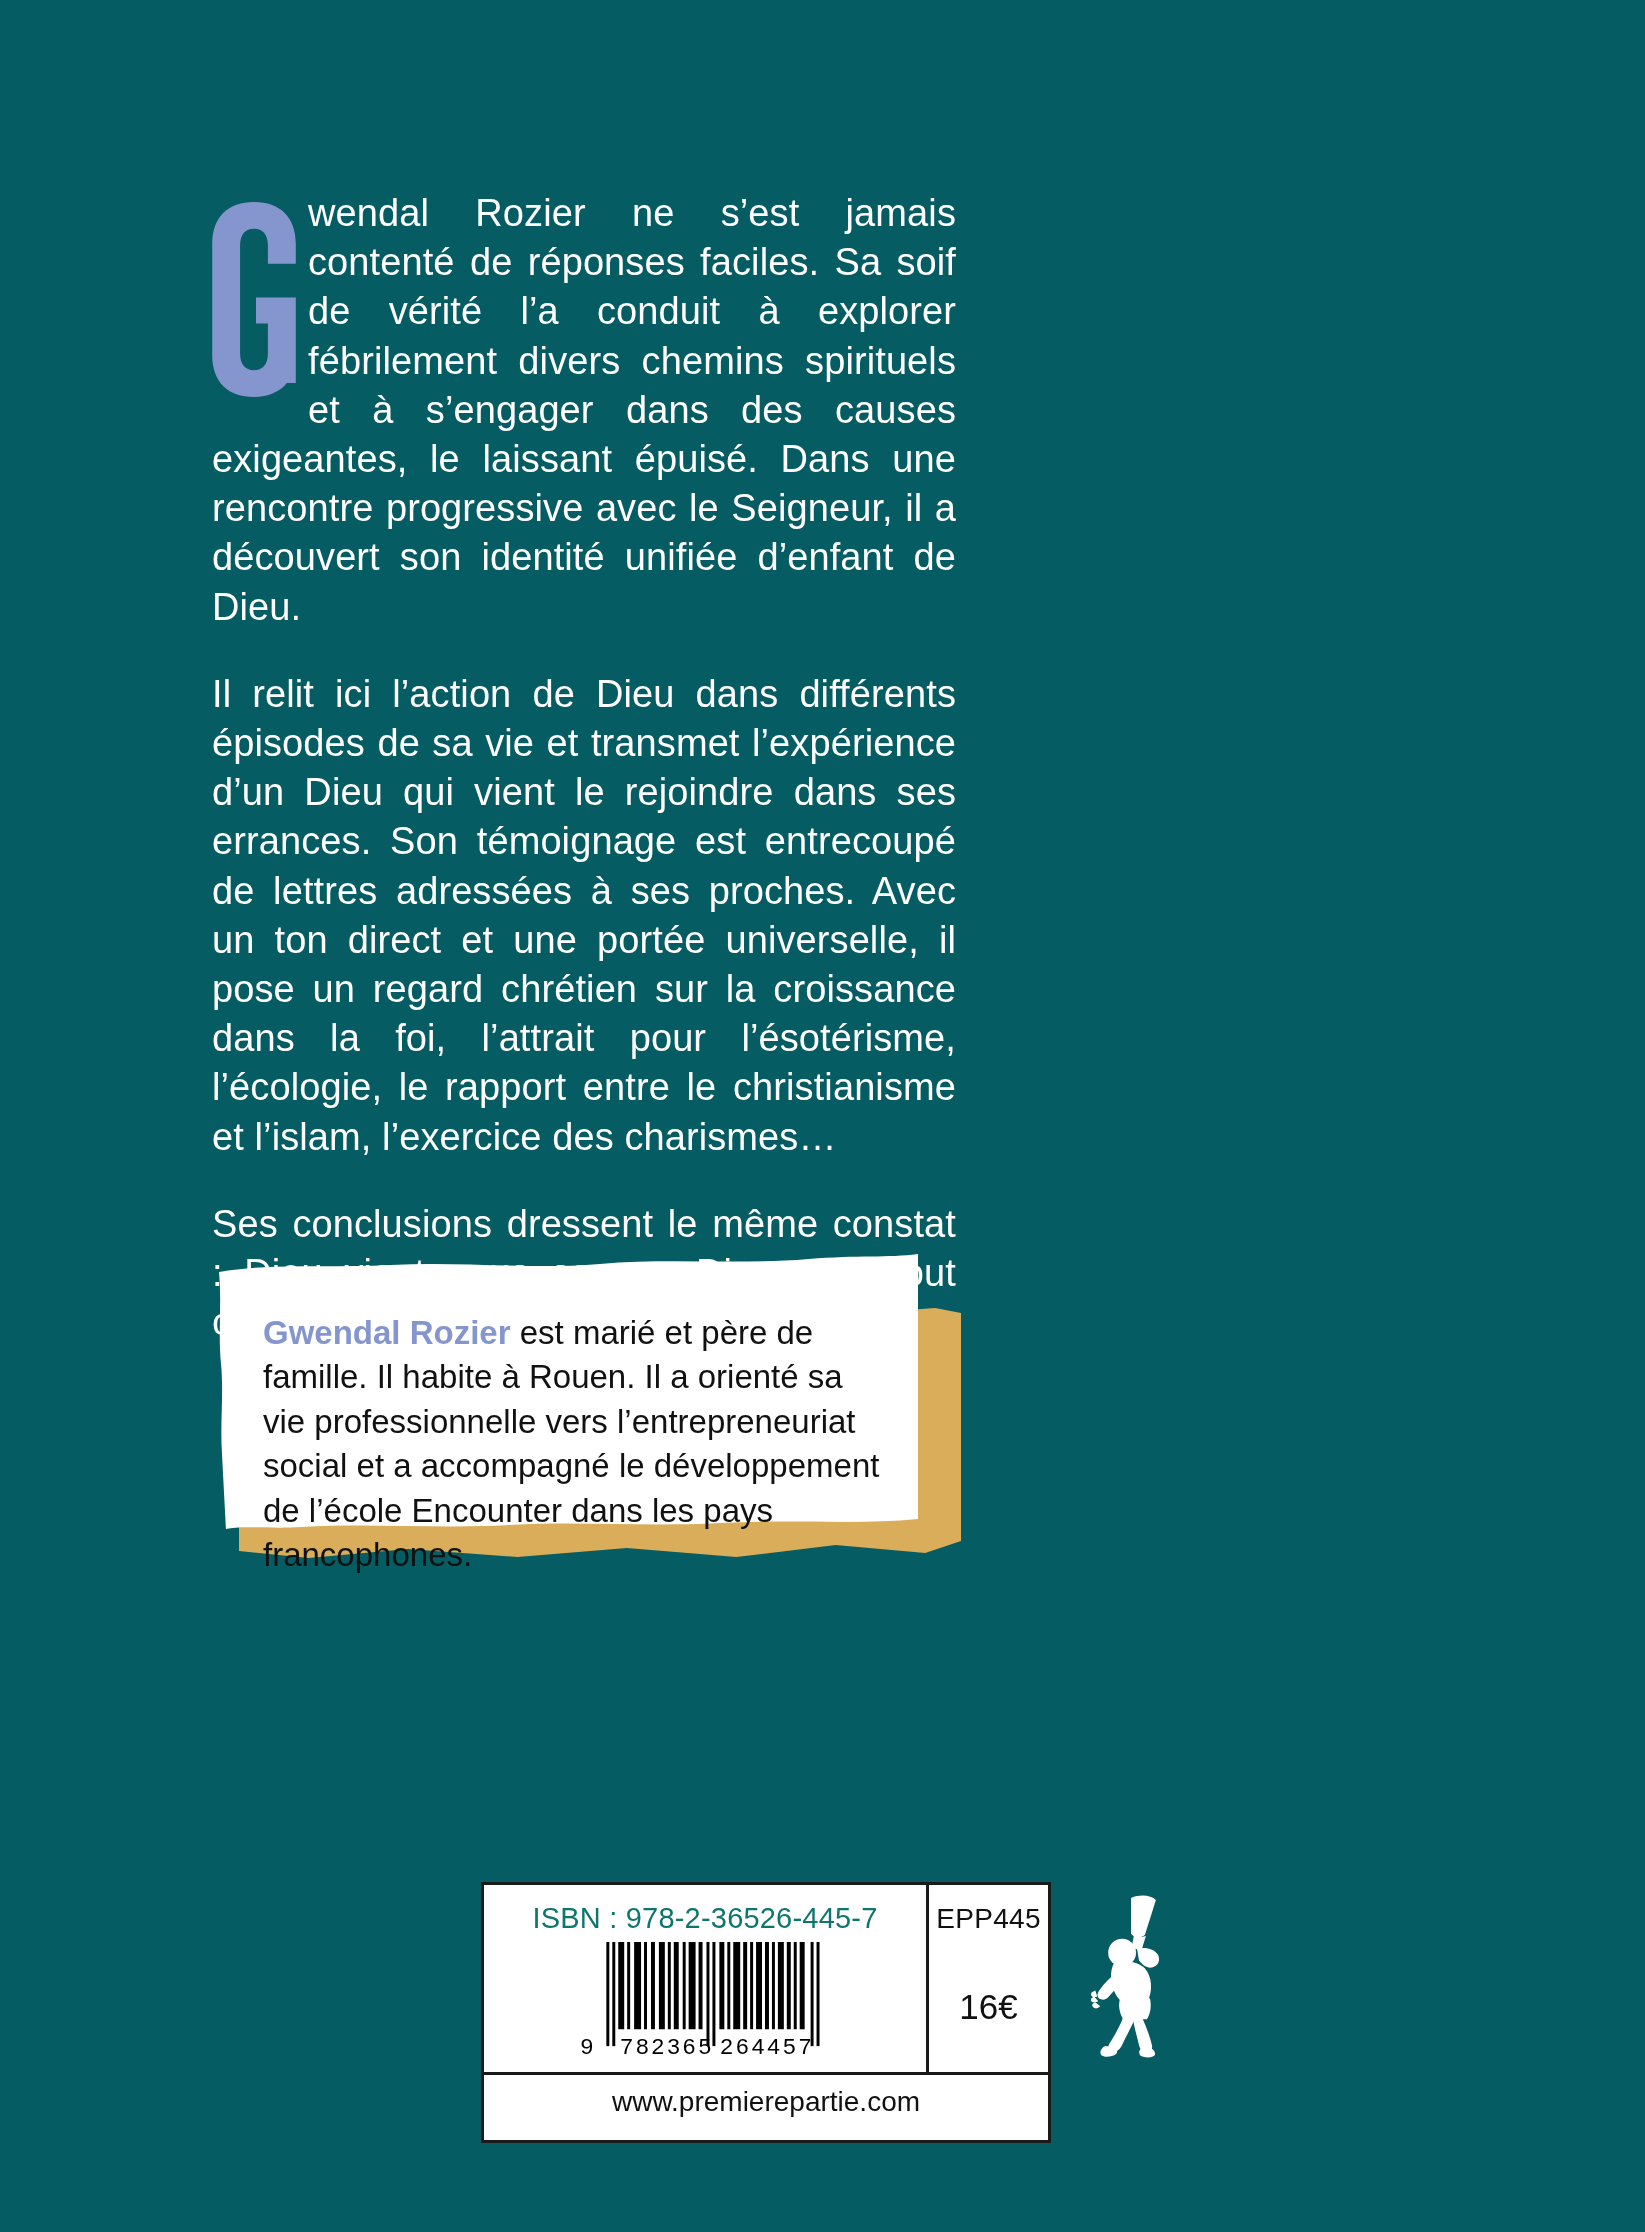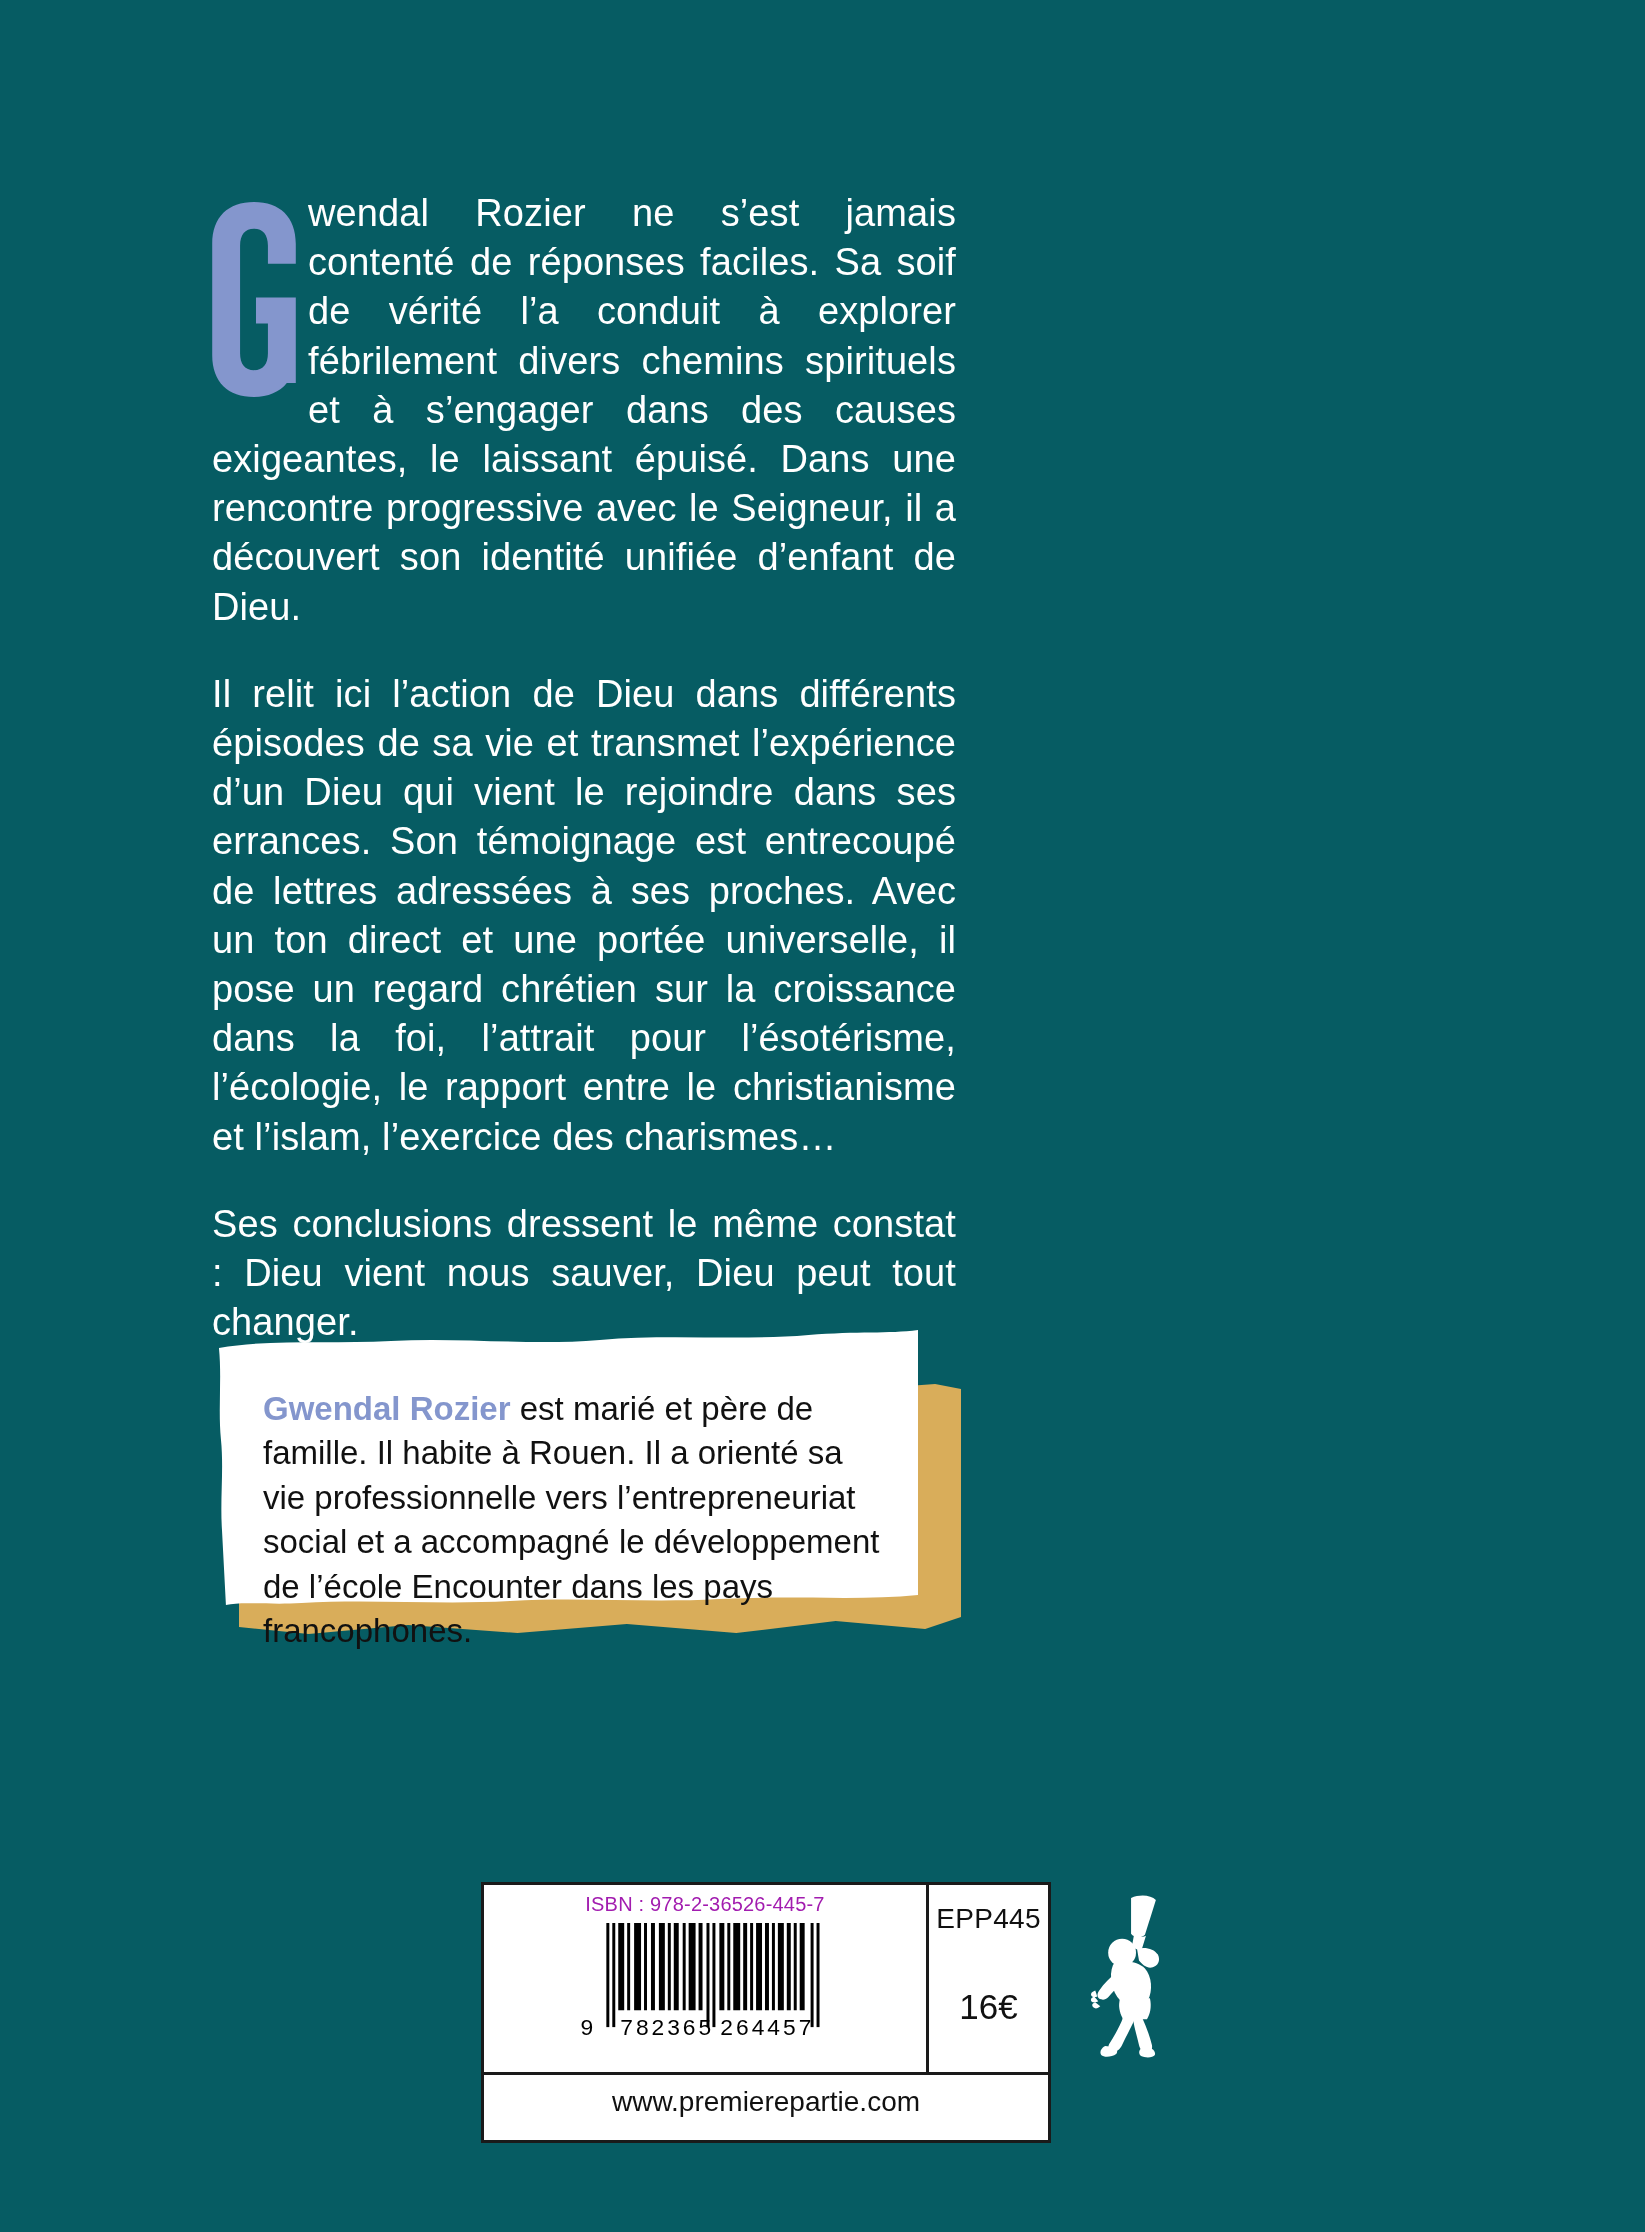--- a/index.html
+++ b/index.html
@@ -51,21 +51,21 @@
   }
   .dropcap svg { display: block; }
 
   .p1 { text-align: justify; }
   .p1::after { content: ""; display: block; clear: both; }
 
   
   .author-wrap {
     position: absolute;
     left: 212px;
-    top: 1330px;
+    top: 1254px;
     width: 749px;
     height: 318px;
   }
   
   .gold-slab {
     position: absolute;
     left: 27px;
     top: 52px;
     width: 722px;
     height: 259px;
@@ -112,23 +112,23 @@
   .isbn-left {
     flex: 0 0 445px;
     border-right: 3px solid #1a1a1a;
     box-sizing: border-box;
     position: relative;
     display: flex;
     flex-direction: column;
     align-items: center;
   }
   .isbn-label {
-    font-size: 20px;
-    color: #a21caf;
-    margin-top: 8px;
+    font-size: 29px;
+    color: #0f766e;
+    margin-top: 17px;
     letter-spacing: 0.2px;
     white-space: nowrap;
   }
   .barcode-holder {
     margin-top: 7px;
     width: 259px;
     height: 117px;
     position: relative;
   }
   .isbn-right {

